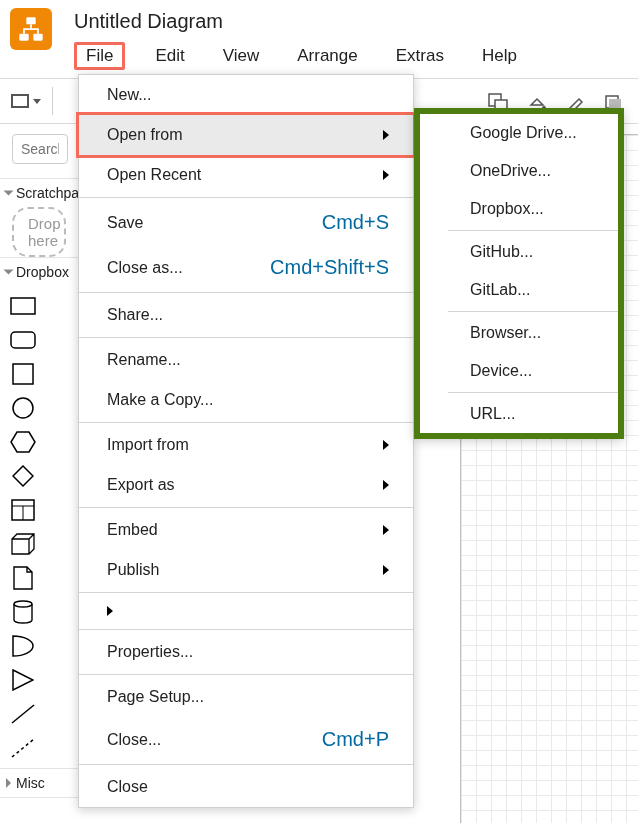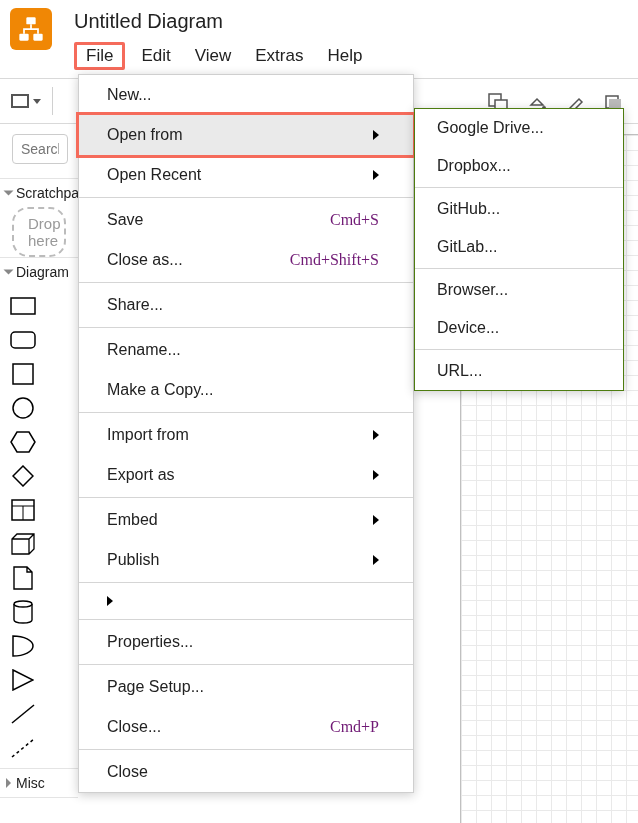--- a/index.html
+++ b/index.html
@@ -30,21 +30,21 @@
     }
     .logo svg { width: 28px; height: 28px; }
     .title {
       font-size: 20px;
       font-weight: 400;
       margin-top: 2px;
       color: #222;
     }
     .menubar {
       display: flex;
-      gap: 8px;
+      gap: 22px;
       margin-left: 74px;
       margin-top: -10px;
       padding-bottom: 8px;
     }
     .menubar-item {
       font-size: 17px;
       color: #222;
       padding: 4px 8px;
       cursor: default;
     }
@@ -154,52 +154,53 @@
       width: 336px;
       background: #fff;
       box-shadow: 0 2px 10px rgba(0,0,0,0.2);
       border: 1px solid #cfcfcf;
       z-index: 20;
     }
     .dd-item {
       display: flex;
       align-items: center;
       justify-content: space-between;
-      padding: 11px 34px 11px 28px;
+      padding: 11px 24px 11px 28px;
       font-size: 16px;
       color: #222;
       cursor: default;
     }
     .dd-item.highlight {
       background: #eaeaea;
       border: 3px solid #f56b5b;
       margin: -3px;
       position: relative;
       z-index: 2;
       gap: 40px;
     }
-    .dd-item .shortcut { color: #701a75; font-size: 16px; font-family: Liberation Serif, serif; }
+    .dd-item .shortcut { color: #0369a1; font-size: 20px; }
     .dd-arrow {
       width:0;height:0;border-top:5px solid transparent;border-bottom:5px solid transparent;border-left:6px solid #000;
     }
     .dd-sep {
       height: 1px;
       background: #d5d5d5;
       margin: 2px 0;
     }
     
     .submenu {
       position: absolute;
       left: 414px;
       top: 108px;
       width: 210px;
       background: #fff;
       box-shadow: 0 2px 10px rgba(0,0,0,0.2);
-      border: 1px solid #4d7c0f;
+      border: 6px solid #4d7c0f;
       z-index: 30;
+      padding-left: 28px;
     }
     .sub-item {
       padding: 10px 22px;
       font-size: 16px;
       color: #222;
     }
   </style>
 </head>
 <body>
 
@@ -216,20 +217,21 @@
     </svg>
   </div>
   <div class="title">Untitled Diagram</div>
 </div>
 
 
 <div class="menubar">
   <div class="menubar-item active">File</div>
   <div class="menubar-item">Edit</div>
   <div class="menubar-item">View</div>
+  <div class="menubar-item">Arrange</div>
   <div class="menubar-item">Extras</div>
   <div class="menubar-item">Help</div>
 </div>
 
 
 <div class="toolbar-row">
   <div class="tb-btn">
     <span class="tb-icon-rect"></span>
     <span class="tb-caret"></span>
   </div>
@@ -271,21 +273,21 @@
 <div class="left-panel">
   <div class="section-header">
     <span class="section-caret"></span>
     <span>Scratchpad</span>
   </div>
   <div class="dash-placeholder">
     <span>Drop here</span>
   </div>
   <div class="section-header">
     <span class="section-caret"></span>
-    <span>Diagram</span>
+    <span>Dropbox</span>
   </div>
   <div class="shapes-grid">
     <div class="shape-cell">
         <svg width="26" height="18">
           <rect x="1" y="1" width="24" height="16" fill="none" stroke="#000" stroke-width="1.5"></rect>
         </svg>
       </div>
     <div class="shape-cell">
         <svg width="26" height="18">
           <rect x="1" y="1" width="24" height="16" rx="4" fill="none" stroke="#000" stroke-width="1.5"></rect>
@@ -438,20 +440,21 @@
   </div>
   <div class="dd-sep"></div>
   <div class="dd-item">
       <span>Close</span>
     </div>
 </div>
 
 
 <div class="submenu">
   <div class="sub-item">Google Drive...</div>
+  <div class="sub-item">OneDrive...</div>
   <div class="sub-item">Dropbox...</div>
   <div class="dd-sep"></div>
   <div class="sub-item">GitHub...</div>
   <div class="sub-item">GitLab...</div>
   <div class="dd-sep"></div>
   <div class="sub-item">Browser...</div>
   <div class="sub-item">Device...</div>
   <div class="dd-sep"></div>
   <div class="sub-item">URL...</div>
 </div>

